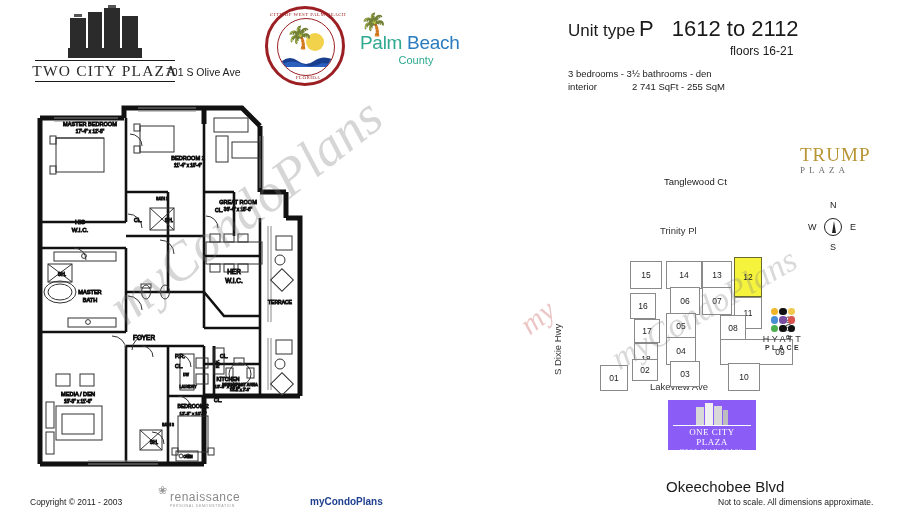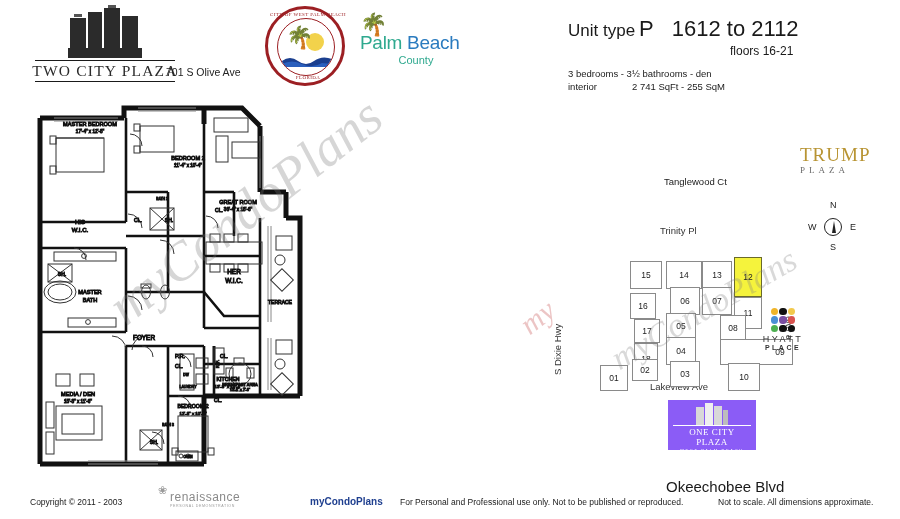--- a/index.html
+++ b/index.html
@@ -529,16 +529,15 @@
 
   <div class="abs" id="renaissance-logo">
     <div style="position:relative;">
       <span style="position:absolute;left:-2px;top:-6px;font-size:11px;color:#9a9a9a;">❀</span>
       <div class="ren-name" style="padding-left:10px;">renaissance</div>
       <div class="ren-sub" style="padding-left:10px;">PERSONAL DEMONSTRATION</div>
     </div>
   </div>
 
   <div class="abs" id="mycondoplans-footer-logo">myCondoPlans</div>
-  <div class="abs" id="usage-note">For Personal and Professional use only.  Not to be published or reproduced.</div>
   <div class="abs" id="scale-note">Not to scale.  All dimensions approximate.</div>
 
 </div>
 
 </body></html>

